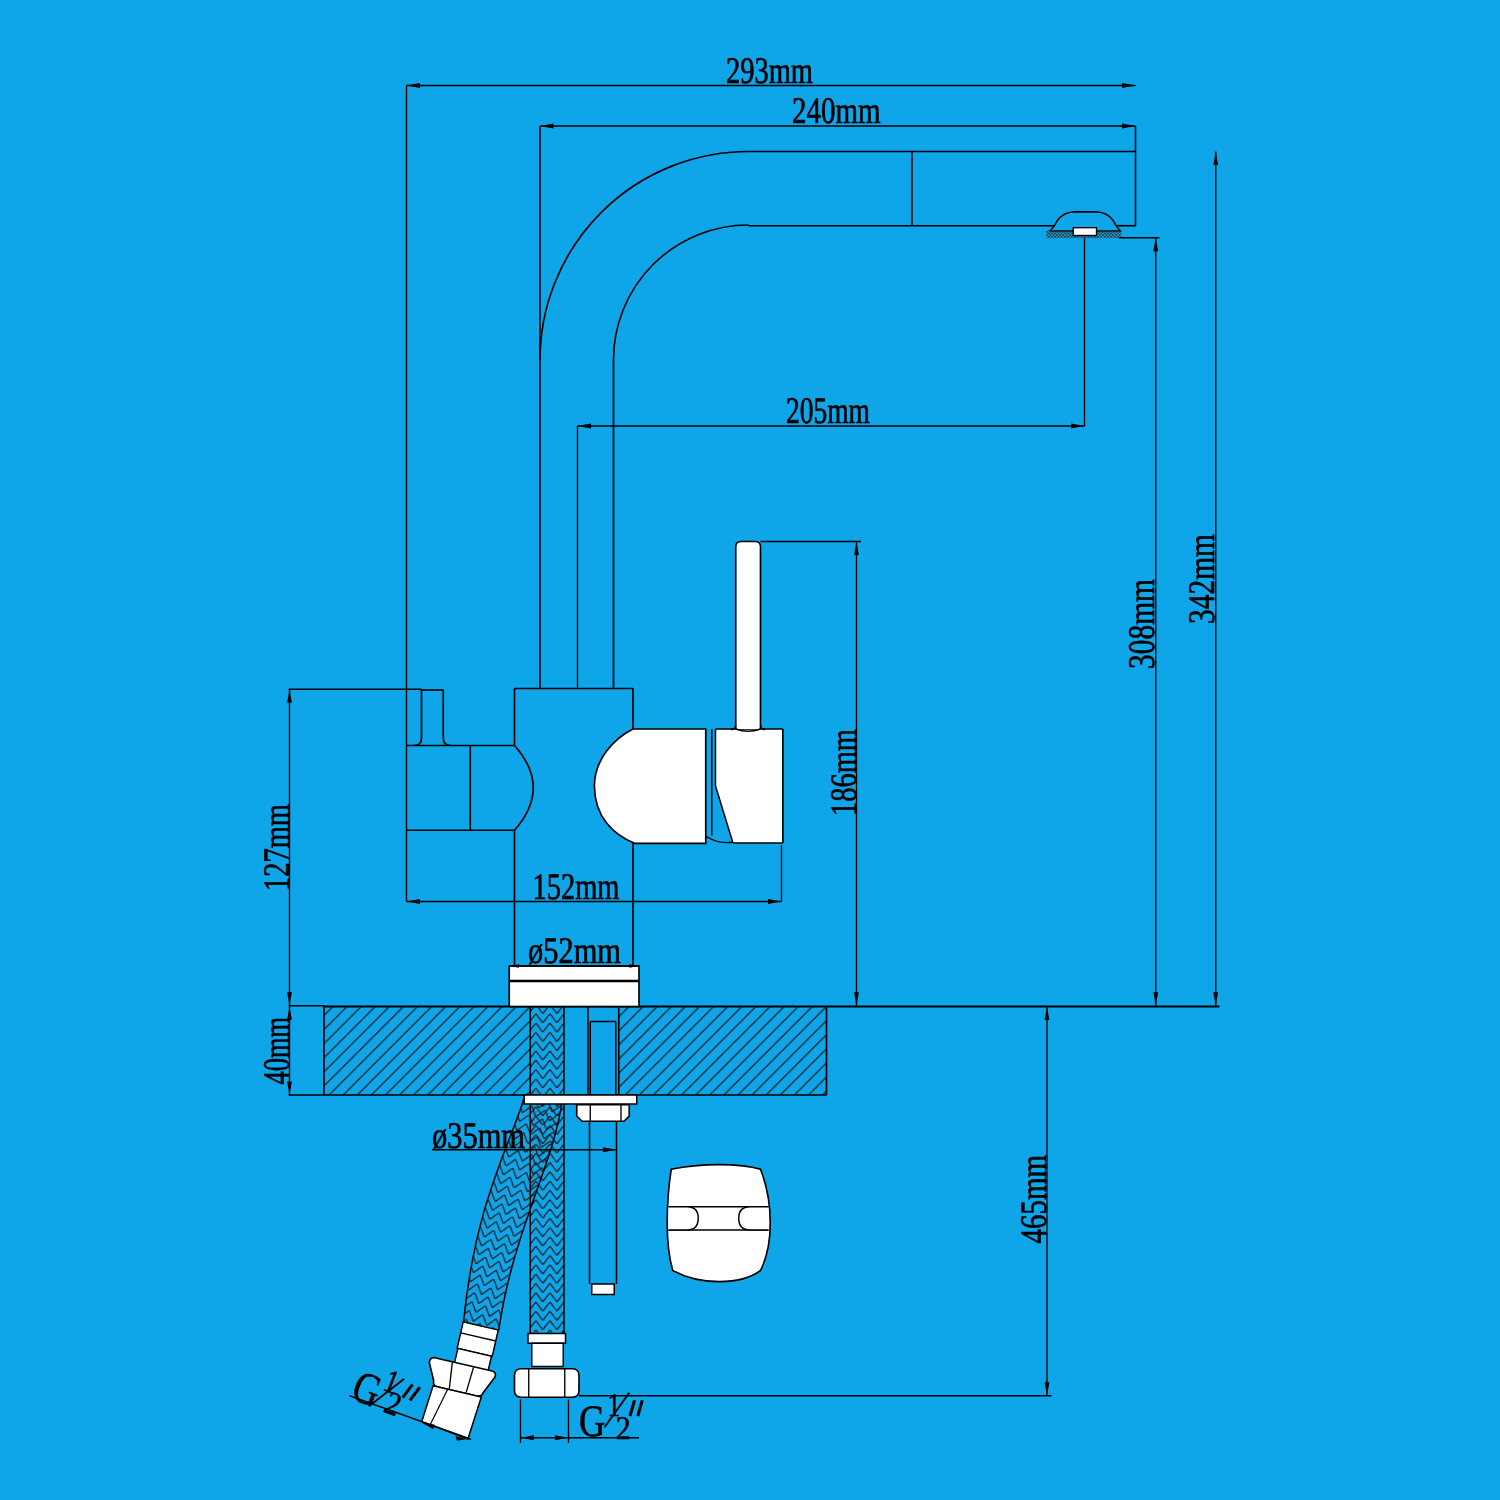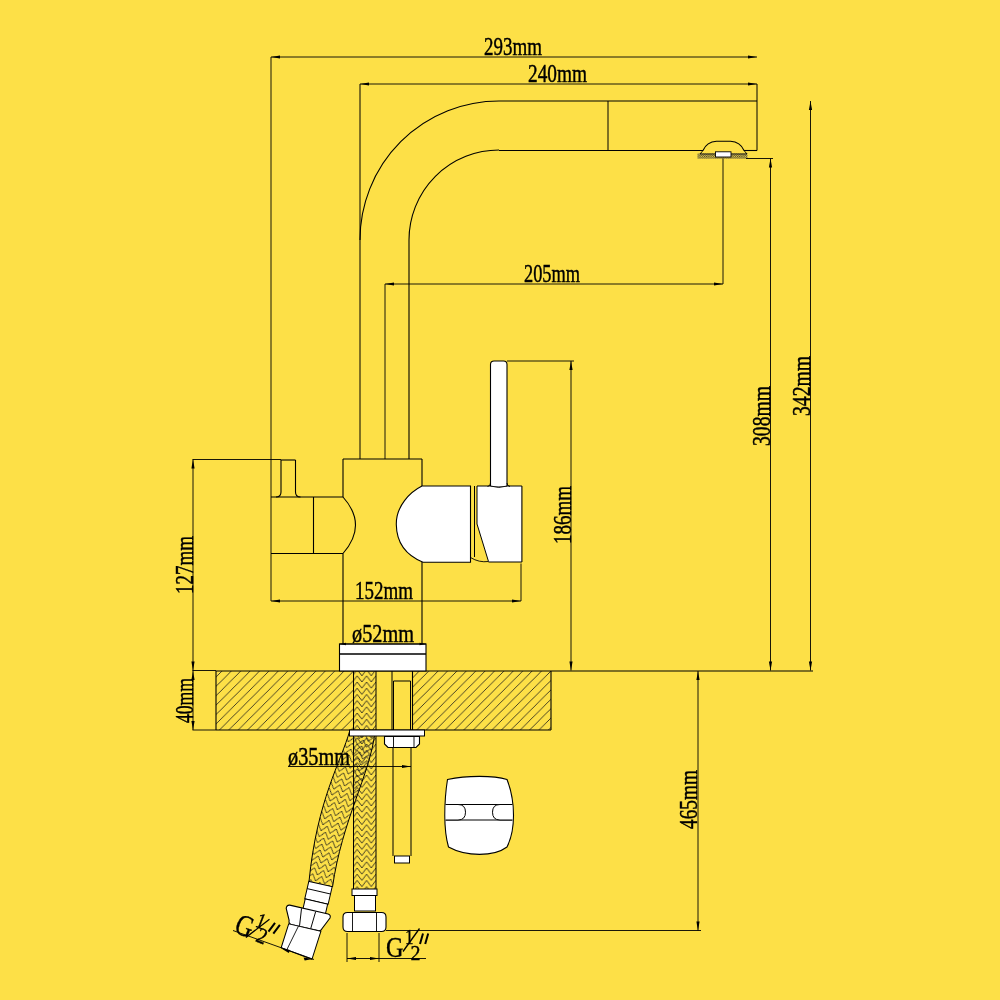--- a/index.html
+++ b/index.html
@@ -1,16 +1,16 @@
 <!DOCTYPE html>
 <html><head>
 <meta charset="utf-8">
 <style>
   html,body{margin:0;padding:0;background:#ffffff;}
-  #page{width:1000px;height:1000px;position:relative;background:#fde047;}
+  #page{width:1000px;height:1000px;position:relative;background:#0ea5e9;}
   text{font-family:"Liberation Serif", serif; fill:#000;}
 </style>
 </head>
 <body>
 <div id="page">
 <svg width="1000" height="1000" viewBox="0 0 1000 1000" xmlns="http://www.w3.org/2000/svg">
 <defs>
   <pattern id="hatch" width="9.4" height="9.4" patternUnits="userSpaceOnUse">
     <path d="M-0.5,9.9 L9.9,-0.5 M-5.2,5.2 L5.2,-5.2 M4.2,14.6 L14.6,4.2" stroke="#1a1a1a" stroke-width="0.8" fill="none"></path>
   </pattern>

